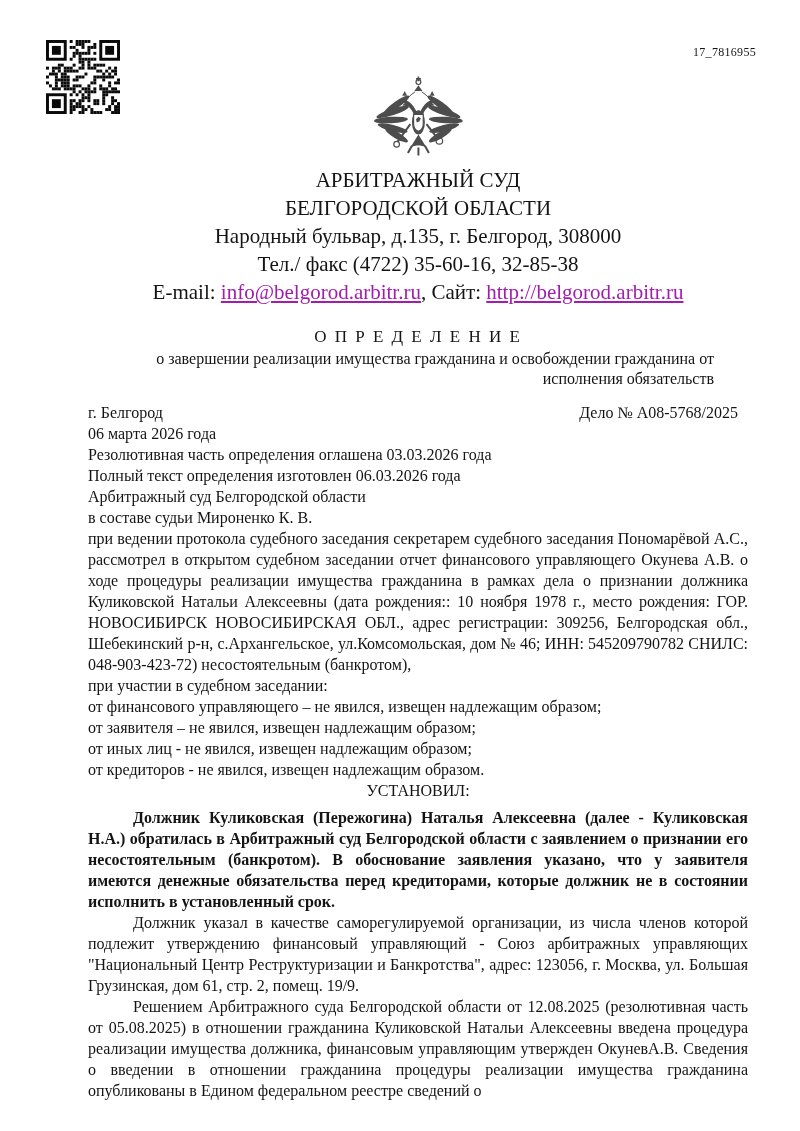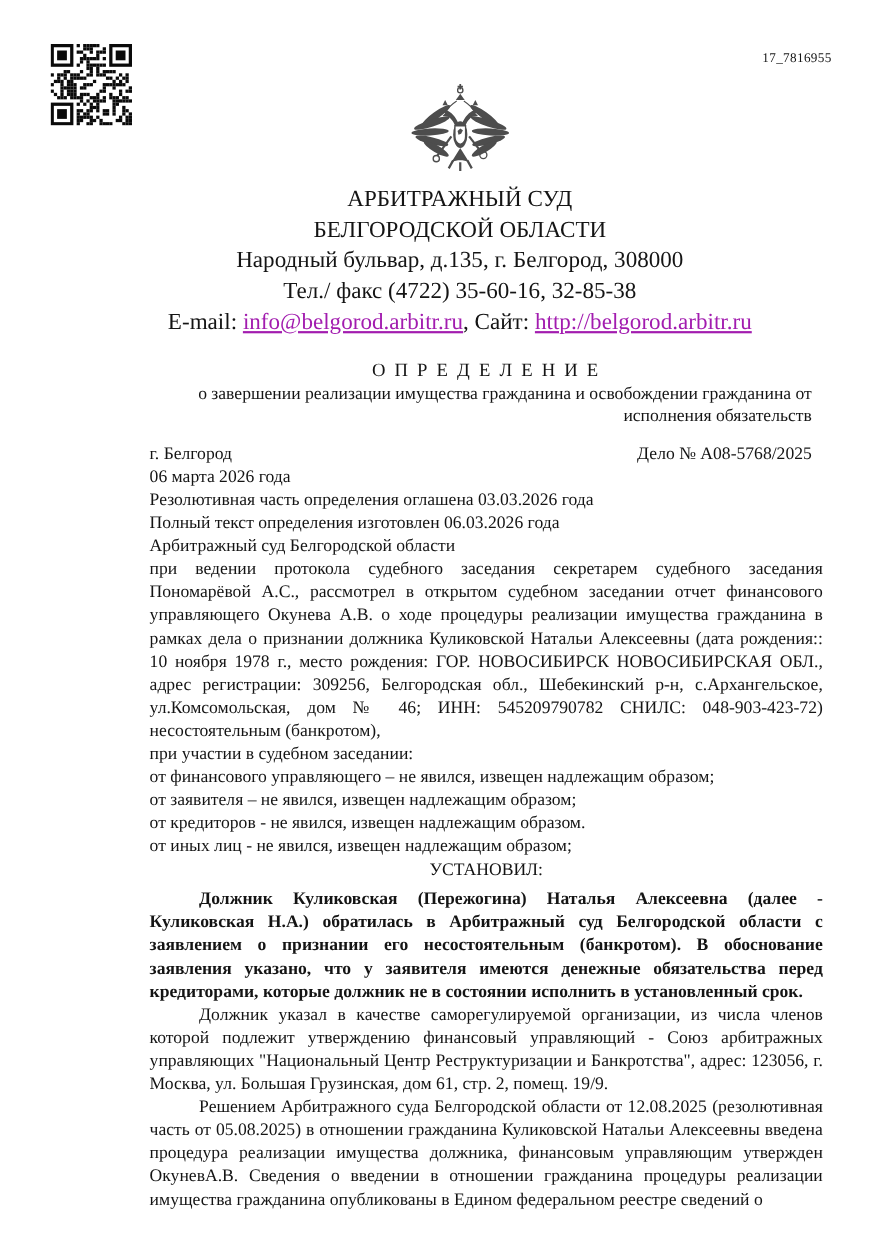--- a/index.html
+++ b/index.html
@@ -11,21 +11,21 @@
   .qr { position:absolute; left:46px; top:40px; width:74px; height:74px; }
   .qr svg { width:100%; height:100%; fill:#0a0a0a; }
   .docnum { position:absolute; top:45px; right:44px; font-size:12px; letter-spacing:0.3px; }
   .emblem { position:absolute; top:74px; left:88px; right:52px; text-align:center; height:92px; }
   .emblem svg { height:92px; }
   .court-head { position:absolute; top:166px; left:88px; right:52px; text-align:center;
                 font-size:21px; line-height:28px; }
   .court-head .line { white-space:nowrap; }
   a.link, .link { color:#a21caf; text-decoration:underline; cursor:pointer; }
   .doc-body { position:absolute; top:326px; left:88px; right:52px;
-              font-size:16px; line-height:21px;margin-left:48px; }
+              font-size:16px; line-height:21px; }
   .title { text-align:center; font-size:17px; letter-spacing:2px; line-height:22px; }
   .subtitle { text-align:right; max-width:592px; margin:1px auto 0 auto; line-height:20px; }
   .dateline { display:flex; justify-content:space-between; margin-top:13px; }
   .case-no { padding-right:10px; }
   .plain { text-align:left; }
   .justify { text-align:justify; margin:0; }
   .indent { text-indent:45px; }
   .ustanovil { text-align:center; }
   .body-paras p { margin:0; }
   .body-paras p:first-child { margin-top:6px;font-weight:bold; }
@@ -317,28 +317,29 @@
     <div class="subtitle">о завершении реализации имущества гражданина и освобождении гражданина от исполнения обязательств</div>
 
     <div class="dateline">
       <span>г. Белгород</span>
       <span class="case-no">Дело № А08-5768/2025</span>
     </div>
     <div class="plain">06 марта 2026 года</div>
     <div class="plain">Резолютивная часть определения оглашена 03.03.2026 года</div>
     <div class="plain">Полный текст определения изготовлен 06.03.2026 года</div>
     <div class="plain">Арбитражный суд Белгородской области</div>
+    <div class="plain">в составе судьи Мироненко К. В.</div>
 
     <p class="justify">при ведении протокола судебного заседания секретарем судебного заседания Пономарёвой А.С., рассмотрел в открытом судебном заседании отчет финансового управляющего Окунева А.В. о ходе процедуры реализации имущества гражданина в рамках дела о признании должника Куликовской Натальи Алексеевны (дата рождения:: 10 ноября 1978 г., место рождения: ГОР. НОВОСИБИРСК НОВОСИБИРСКАЯ ОБЛ., адрес регистрации: 309256, Белгородская обл., Шебекинский р-н, с.Архангельское, ул.Комсомольская, дом № 46; ИНН: 545209790782 СНИЛС: 048-903-423-72) несостоятельным (банкротом),</p>
 
     <div class="plain">при участии в судебном заседании:</div>
     <div class="plain">от финансового управляющего – не явился, извещен надлежащим образом;</div>
     <div class="plain">от заявителя – не явился, извещен надлежащим образом;</div>
+    <div class="plain">от иных лиц - не явился, извещен надлежащим образом;</div>
     <div class="plain">от кредиторов - не явился, извещен надлежащим образом.</div>
-    <div class="plain">от иных лиц - не явился, извещен надлежащим образом;</div>
 
     <div class="ustanovil">УСТАНОВИЛ:</div>
 
     <div class="body-paras">
       <p class="justify indent">Должник Куликовская (Пережогина) Наталья Алексеевна (далее - Куликовская Н.А.) обратилась в Арбитражный суд Белгородской области с заявлением о признании его несостоятельным (банкротом). В обоснование заявления указано, что у заявителя имеются денежные обязательства перед кредиторами, которые должник не в состоянии исполнить в установленный срок.</p>
       <p class="justify indent">Должник указал в качестве саморегулируемой организации, из числа членов которой подлежит утверждению финансовый управляющий - Союз арбитражных управляющих "Национальный Центр Реструктуризации и Банкротства", адрес: 123056, г. Москва, ул. Большая Грузинская, дом 61, стр. 2, помещ. 19/9.</p>
       <p class="justify indent">Решением Арбитражного суда Белгородской области от 12.08.2025 (резолютивная часть от 05.08.2025) в отношении гражданина Куликовской Натальи Алексеевны введена процедура реализации имущества должника, финансовым управляющим утвержден ОкуневА.В. Сведения о введении в отношении гражданина процедуры реализации имущества гражданина опубликованы в Едином федеральном реестре сведений о</p>
     </div>
   </div>
 

